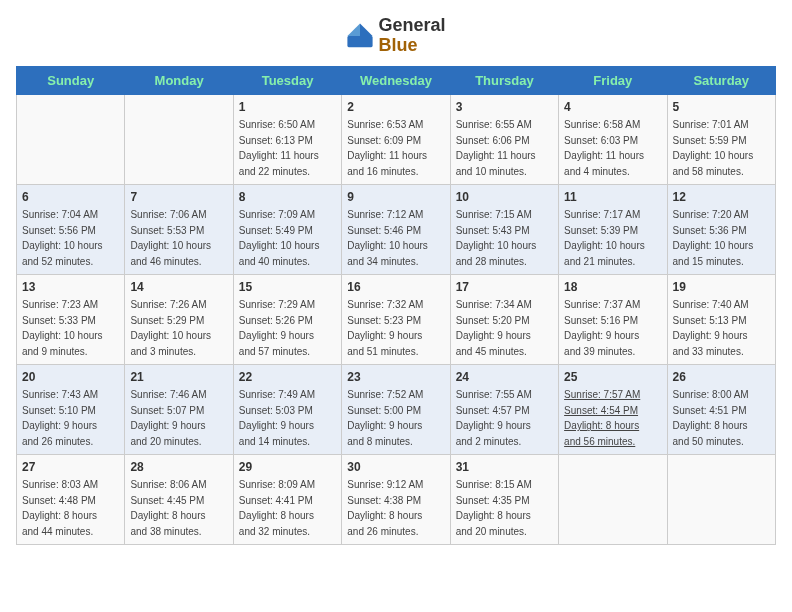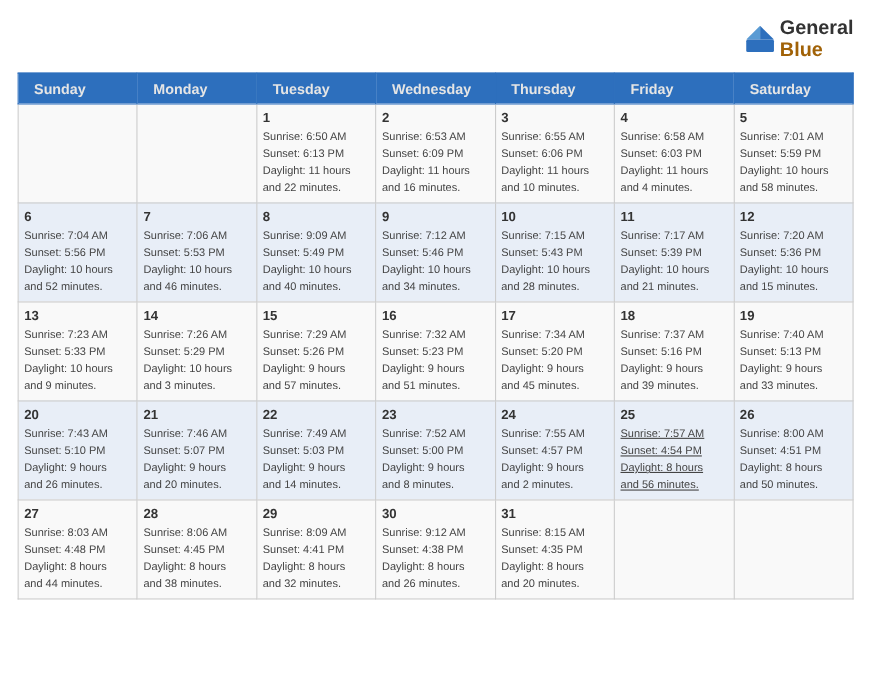--- a/index.html
+++ b/index.html
@@ -5,21 +5,21 @@
     * { box-sizing: border-box; margin: 0; padding: 0; }
     body {
       font-family: Arial, sans-serif;
       background: #fff;
       width: 792px;
       min-height: 612px;
       padding: 16px;
     }
     .header-area {
       display: flex;
-      justify-content: flex-end;
+      justify-content: center;
       align-items: flex-start;
       margin-bottom: 10px;
     }
     .logo {
       display: flex;
       align-items: center;
       gap: 4px;
     }
     .logo-text {
       display: flex;
@@ -54,25 +54,25 @@
     }
     table {
       width: 100%;
       border-collapse: collapse;
       table-layout: fixed;
     }
     thead tr {
       background: #2d6fbd;
     }
     thead th {
-      color: #e5e5e5;
+      color: #86efac;
       font-size: 13px;
       font-weight: bold;
-      padding: 6px 14px;
-      text-align: left;
+      padding: 6px 4px;
+      text-align: center;
       border: 1px solid #2d6fbd;
     }
     tbody tr {
       height: 90px;
     }
     tbody tr:nth-child(odd) {
       background: #f9f9f9;
     }
     tbody tr:nth-child(even) {
       background: #e8eef7;
@@ -153,21 +153,21 @@
       </tr>
       <tr>
         <td><span class="day-number">6</span><span class="day-info" style="white-space: pre-line;">Sunrise: 7:04 AM
 Sunset: 5:56 PM
 Daylight: 10 hours
 and 52 minutes.</span></td>
         <td><span class="day-number">7</span><span class="day-info" style="white-space: pre-line;">Sunrise: 7:06 AM
 Sunset: 5:53 PM
 Daylight: 10 hours
 and 46 minutes.</span></td>
-        <td><span class="day-number">8</span><span class="day-info" style="white-space: pre-line;">Sunrise: 9:09 AM
+        <td><span class="day-number">8</span><span class="day-info" style="white-space: pre-line;">Sunrise: 7:09 AM
 Sunset: 5:49 PM
 Daylight: 10 hours
 and 40 minutes.</span></td>
         <td><span class="day-number">9</span><span class="day-info" style="white-space: pre-line;">Sunrise: 7:12 AM
 Sunset: 5:46 PM
 Daylight: 10 hours
 and 34 minutes.</span></td>
         <td><span class="day-number">10</span><span class="day-info" style="white-space: pre-line;">Sunrise: 7:15 AM
 Sunset: 5:43 PM
 Daylight: 10 hours

